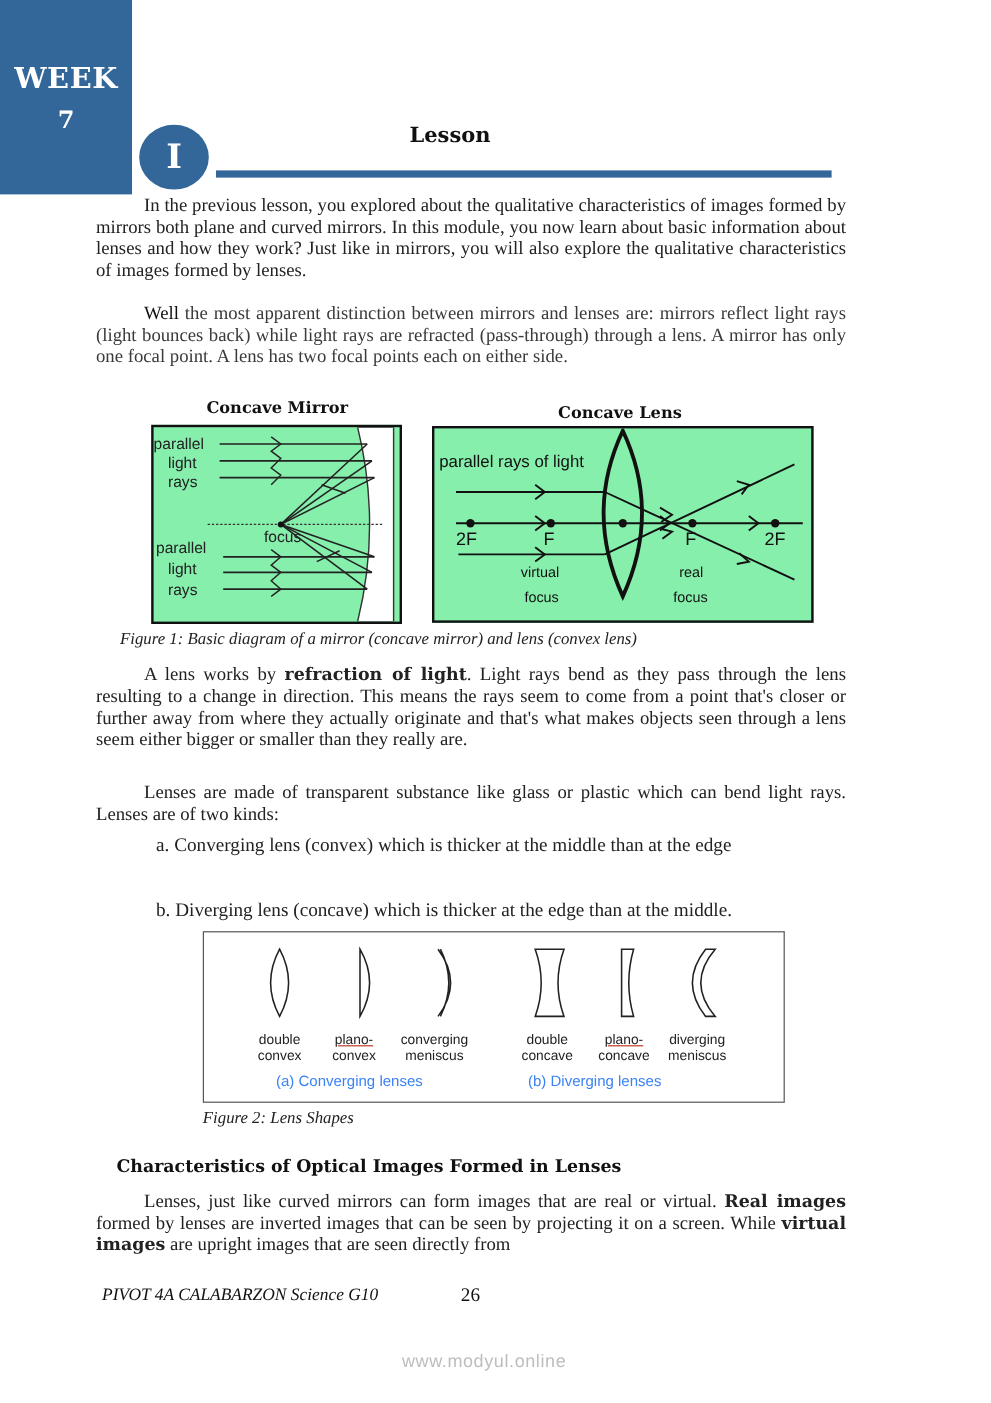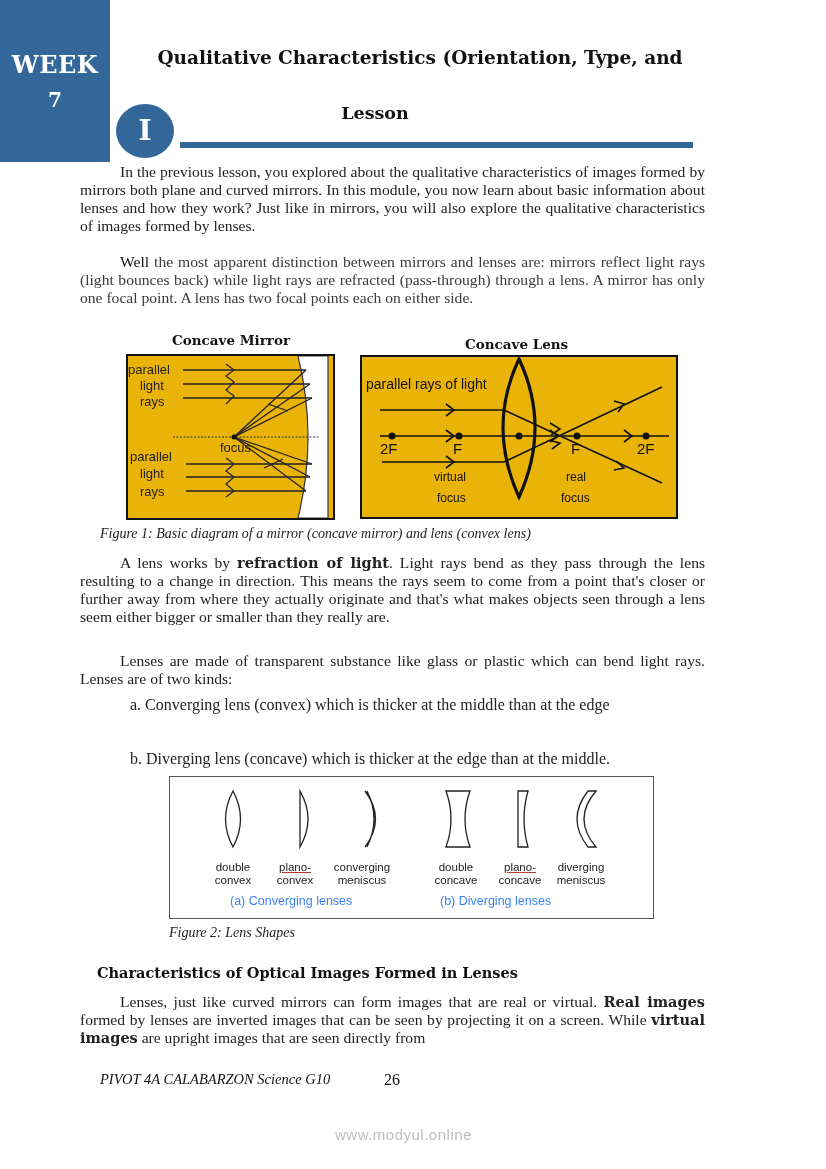--- a/index.html
+++ b/index.html
@@ -8,43 +8,42 @@
   .week-box .wk { position:absolute; left:0; right:0; top:50px; font-family:"DejaVu Serif", serif; font-weight:bold; font-size:24px; letter-spacing:0.5px; }
   .week-box .num { position:absolute; left:0; right:0; top:88px; font-family:"DejaVu Serif", serif; font-weight:bold; font-size:20px; }
   .title { position:absolute; left:120px; width:600px; top:45px; text-align:center; font-family:"DejaVu Serif", serif; font-weight:bold; font-size:18.5px; line-height:26px; color:#111; }
   .lesson { position:absolute; left:300px; width:150px; top:103px; text-align:center; font-weight:bold; font-size:17.5px; color:#111; }
   .roman { position:absolute; left:116px; top:104px; width:58px; height:54px; border-radius:50%; background:#336699; color:#fff; font-weight:bold; font-size:28px; text-align:center; line-height:54px; }
   .rule { position:absolute; left:180px; top:142px; width:513px; height:6px; background:#336699; }
   .para { position:absolute; left:80px; width:625px; font-family:"Liberation Serif", serif; font-size:15.6px; line-height:18px; text-align:justify; color:#222; }
   .para.indent { text-indent:40px; }
   .para.gray { color:#3a3a3a; }
   .fig-label { position:absolute; font-family:"DejaVu Serif", serif; font-weight:bold; font-size:13.5px; color:#111; }
-  .fig-box { position:absolute; border:2.5px solid #111; background:#eab308; }
+  .fig-box { position:absolute; border:2.5px solid #111; background:#86efac; }
   .caption { position:absolute; font-family:Liberation Serif, serif; font-style:italic; font-size:14px; color:#222; text-align:left; }
   .list-item { position:absolute; left:130px; width:575px; font-family:"Liberation Serif", serif; font-size:16px; line-height:18px; text-align:justify; color:#222; }
   .list-item .hang { padding-left:25px; display:block; }
   .lens-box { position:absolute; left:169px; top:776px; width:483px; height:141px; border:1.5px solid #555; background:#fff; }
   .lens-label { position:absolute; font-family:"Liberation Sans", sans-serif; font-size:11.5px; line-height:13px; text-align:center; color:#222; width:80px; }
   .group-label { position:absolute; font-family:"Liberation Sans", sans-serif; font-size:12.5px; color:#3b82f6; }
   .underline-red { text-decoration:underline; text-decoration-color:#c0392b; }
   .section-heading { position:absolute; left:97px; top:964px; font-family:"DejaVu Serif", serif; font-weight:bold; font-size:14.5px; color:#111; }
-  .footer { position:absolute; left:85px; top:1071px; font-family:"Liberation Serif", serif; font-style:italic; font-size:14.5px; color:#111;margin-left:15px; }
+  .footer { position:absolute; left:85px; top:1071px; font-family:"Liberation Serif", serif; font-style:italic; font-size:14.5px; color:#111; }
   .page-num { position:absolute; left:384px; top:1071px; font-family:"Liberation Serif", serif; font-size:16px; color:#111; }
   .watermark { position:absolute; left:335px; top:1126px; font-family:"Liberation Sans", sans-serif; font-size:15px; color:#bdbdbd; letter-spacing:0.5px; }
   svg text { font-family:"Liberation Sans", sans-serif; }
 </style>
 </head>
 <body>
 
 <div class="week-box">
   <div class="wk">WEEK</div>
   <div class="num">7</div>
 </div>
 <div class="title">
-  <div>Qualitative Characteristics (Orientation, Type, and</div>
 </div>
 <div class="roman">I</div>
 <div class="lesson">Lesson</div>
 <div class="rule"></div>
 
 <div class="para indent" style="top:163px;">In the previous lesson, you explored about the qualitative characteristics of images formed by mirrors both plane and curved mirrors. In this module, you now learn about basic information about lenses and how they work?  Just like in mirrors, you will also explore the qualitative characteristics of images formed by lenses.</div>
 <div class="para indent gray" style="top:253px;"><span style="color:#111;">Well</span><span> the most apparent distinction between mirrors and lenses are: mirrors reflect light rays (light bounces back) while light rays are refracted (pass-through) through a lens. A mirror has only one focal point. A lens has two focal points each on either side.</span></div>
 
 <div class="fig-label" style="left:172px; top:332px;">Concave Mirror</div>
 <div class="fig-box" style="left:126px; top:354px; width:205px; height:162px;">

